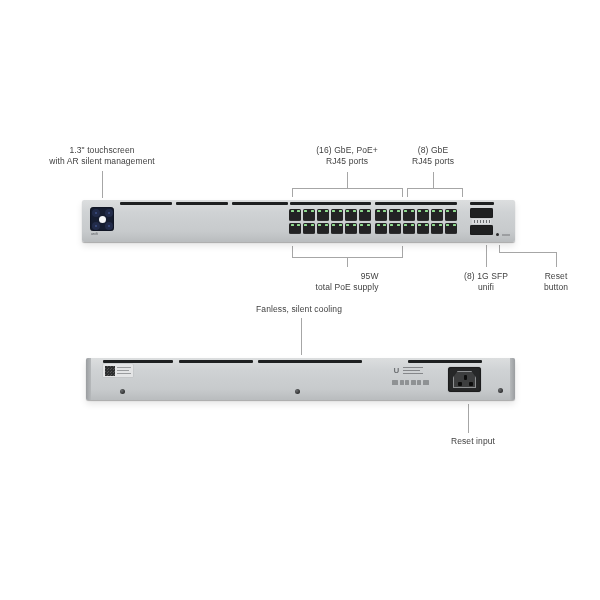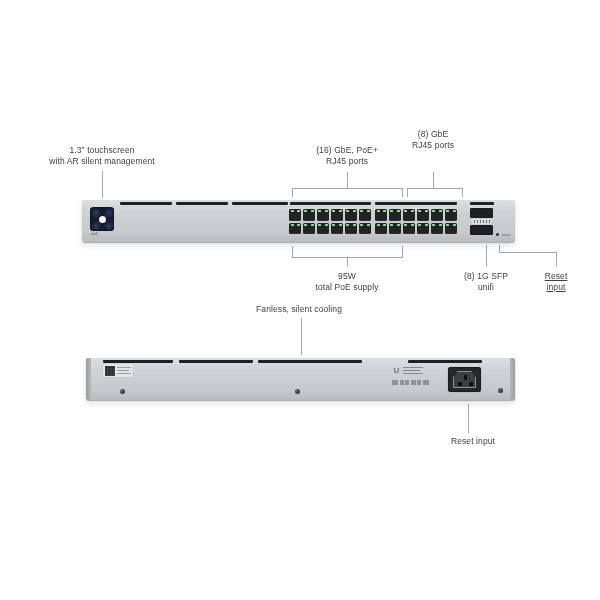--- a/index.html
+++ b/index.html
@@ -84,35 +84,35 @@
   </svg>
 
   <div class="callout" style="left:102px;top:145px;">
     <div>1.3" touchscreen</div>
     <div>with AR silent management</div>
   </div>
   <div class="callout" style="left:347px;top:145px;">
     <div>(16) GbE, PoE+</div>
     <div>RJ45 ports</div>
   </div>
-  <div class="callout" style="left:433px;top:129px;">
+  <div class="callout" style="left:433px;top:145px;">
     <div>(8) GbE</div>
     <div>RJ45 ports</div>
   </div>
-  <div class="callout" style="left:347px;top:271px;">
+  <div class="callout" style="left:347px;top:271px;text-align:right;">
     <div>95W</div>
     <div>total PoE supply</div>
   </div>
   <div class="callout" style="left:486px;top:271px;">
     <div>(8) 1G SFP</div>
     <div>unifi</div>
   </div>
-  <div class="callout" style="left:556px;top:271px;text-decoration:underline;">
+  <div class="callout" style="left:556px;top:271px;">
     <div>Reset</div>
-    <div>input</div>
+    <div>button</div>
   </div>
   <div class="callout" style="left:299px;top:304px;">
     <div>Fanless, silent cooling</div>
   </div>
   <div class="callout" style="left:473px;top:436px;">
     <div>Reset input</div>
   </div>
 
   <div class="panel front-panel">
 

